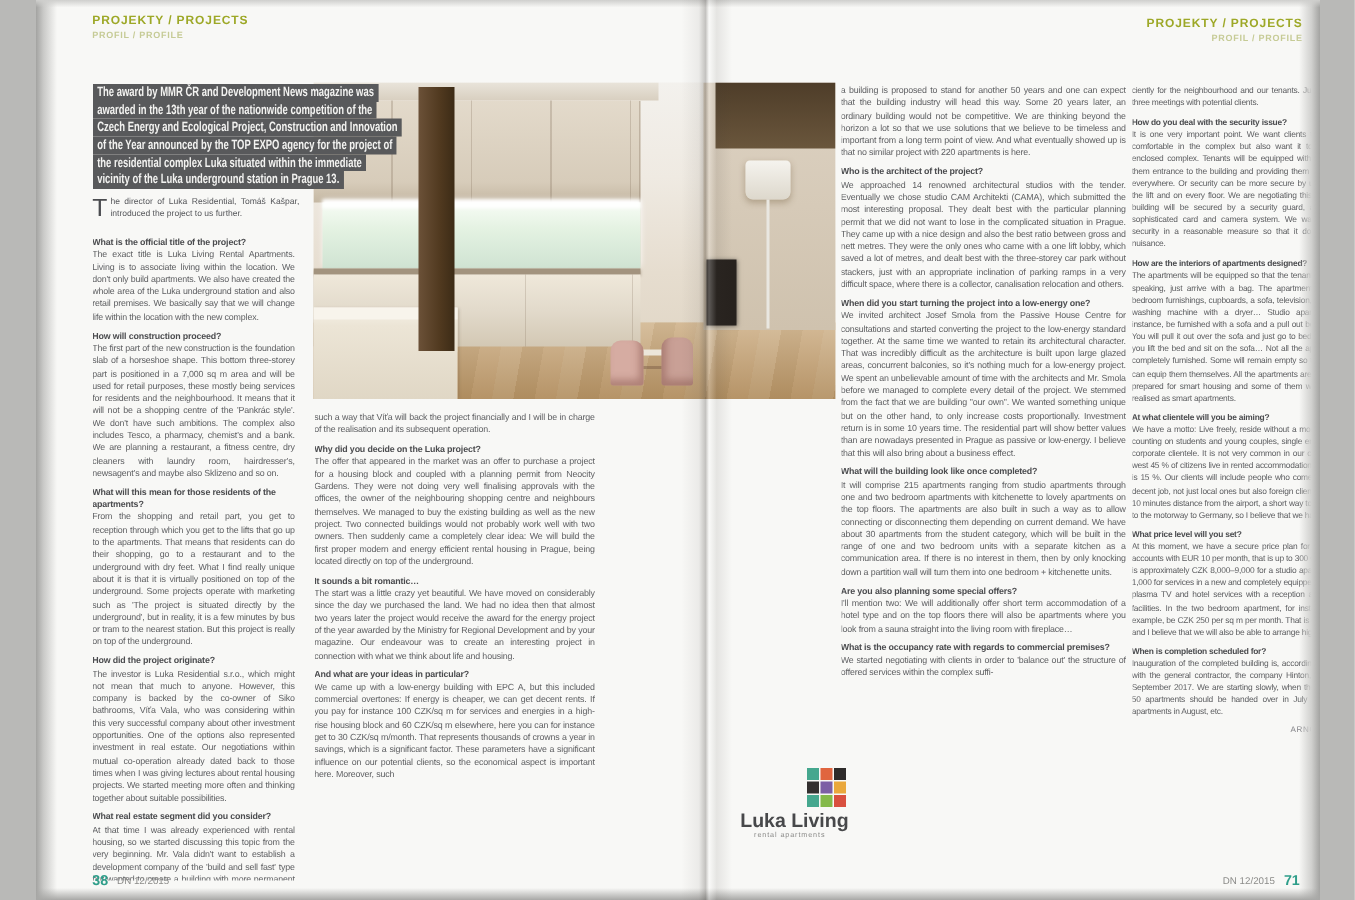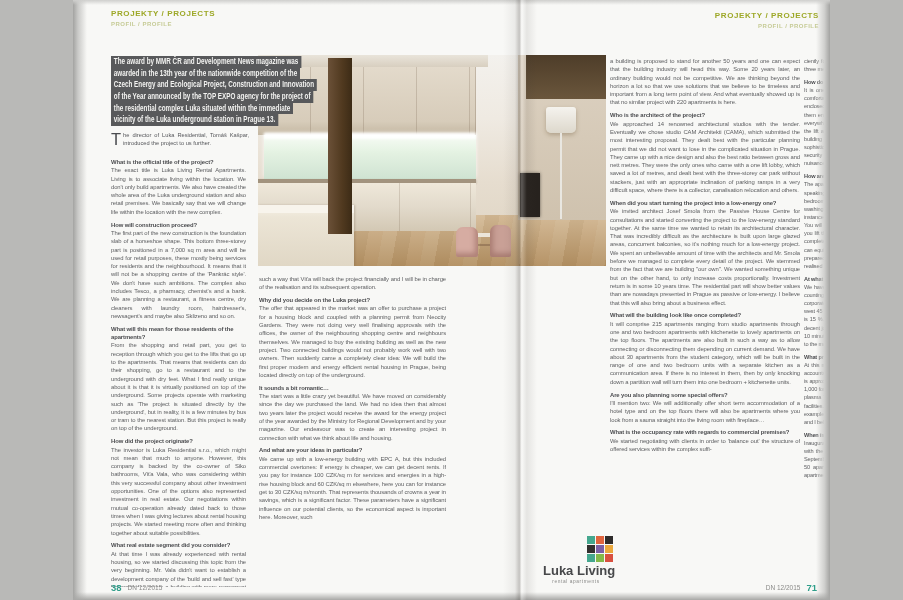--- a/index.html
+++ b/index.html
@@ -1,17 +1,17 @@
 <!DOCTYPE html>
 <html><head>
 <meta charset="utf-8">
 <style>
   html,body{margin:0;padding:0;background:#b9b9b7;}
   *{box-sizing:border-box;}
-  .spread{position:relative;width:757px;height:600px;margin:0 auto;overflow:hidden;
+  .spread{position:relative;width:856px;height:600px;margin:0 auto;overflow:hidden;
     background:#f8f8f6;font-family:"Liberation Sans",sans-serif;color:#5f6063;}
   
   .edge{position:absolute;pointer-events:none;}
   .edge-left{left:0;top:0;width:14px;height:600px;background:linear-gradient(90deg,#a3a3a1,#c9c9c7 35%,rgba(248,248,246,0));}
   .edge-right{right:0;top:0;width:14px;height:600px;background:linear-gradient(270deg,#a3a3a1,#d0d0ce 40%,rgba(248,248,246,0));}
   .edge-bottom{left:0;bottom:0;width:903px;height:8px;background:linear-gradient(0deg,#a8a8a6,rgba(248,248,246,0));}
   .edge-top{left:0;top:0;width:903px;height:5px;background:linear-gradient(180deg,#cfcfcd,rgba(248,248,246,0));}
   .fold{position:absolute;left:430px;top:0;width:34px;height:600px;z-index:40;
     background:linear-gradient(90deg,rgba(60,55,50,0) 0%,rgba(60,55,50,0.07) 35%,rgba(60,55,50,0.28) 48%,rgba(255,255,255,0.25) 55%,rgba(60,55,50,0.10) 70%,rgba(60,55,50,0) 100%);}
 
@@ -68,21 +68,21 @@
   .col-left1{left:38px;top:158px;width:135px;height:429px;}
   .col-left2{left:186px;top:275px;width:187px;height:312px;}
   .col-right1{left:537px;top:57px;width:190px;height:462px;}
   .col-right2{left:731px;top:57px;width:159px;height:524px;}
   .qh{font-weight:bold;color:#4b4c4f;margin-top:4.6px;text-align:left;}
   .qp{margin:0;}
   .col-flow > :first-child{margin-top:0;}
   .byline{text-align:right;font-size:5.4px;letter-spacing:0.4px;color:#85858a;margin-top:3px;}
 
   
-  .logo{position:absolute;left:470px;top:536px;width:70px;z-index:20;}
+  .logo{position:absolute;left:470px;top:512px;width:70px;z-index:20;}
   .logo-squares{margin-left:auto;width:26px;display:grid;grid-template-columns:repeat(3,8px);grid-auto-rows:8px;gap:1px;}
   .logo-sq{width:8px;height:8px;}
   .logo-name{font-size:13px;font-weight:bold;color:#47484a;line-height:14px;margin-top:2px;white-space:nowrap;}
   .logo-tag{font-size:4.8px;color:#8a8a88;letter-spacing:0.6px;text-align:center;width:66px;margin-top:1px;}
 
   
   .footer{position:absolute;top:582px;font-size:6.5px;color:#8b8b89;z-index:30;}
   .footer .pagenum{font-size:9.5px;font-weight:bold;color:#2f9e8a;vertical-align:-1px;}
   .footer-left{left:38px;}
   .footer-right{right:13px;text-align:right;}

